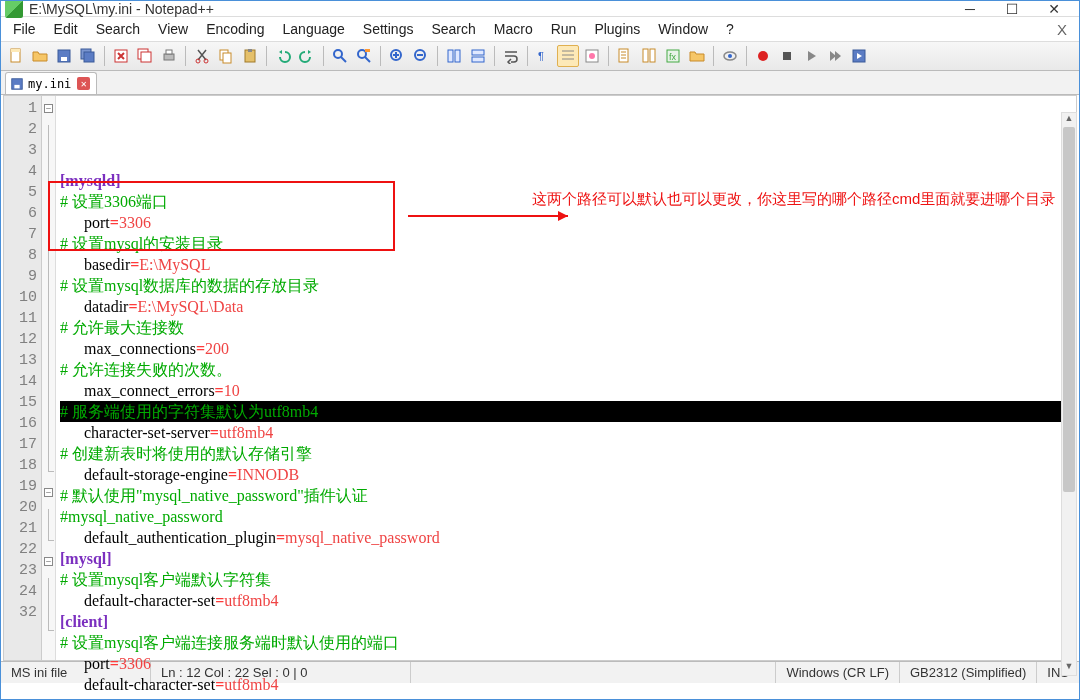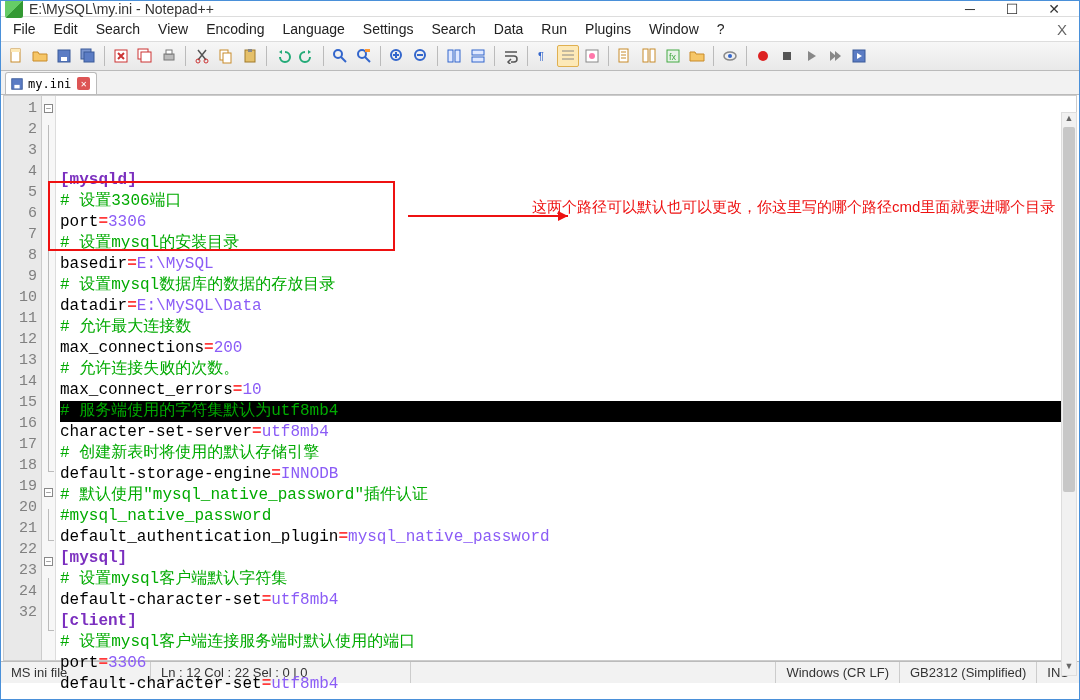--- a/index.html
+++ b/index.html
@@ -124,25 +124,25 @@
   .foldcol .vline { width:1px; height:21px; background:#bbb; margin:0 auto;}
   .code {
     flex:1;
     font-family: Consolas, "Courier New", monospace;
     font-size: 16px;
     padding: 2px 0 0 4px;
     white-space: pre;
     color:#000;
     position:relative;
   }
-  .code .row { height:21px; line-height:21px; }
+  .code .row { height:21px; line-height:21px;font-family:Liberation Serif, serif; }
   .kw-section { color:#7b2fbf; font-weight:bold; }
-  .kw-key { color:#000; }
+  .kw-key { color:#000;margin-left:24px; }
   .kw-op { color:#ff3a3a; font-weight:bold;}
-  .kw-val { color:#8b5cf6; }
+  .kw-val { color:#ef4444; }
   .kw-comment { color:#0a0; }
   .row.active { background:#000000; }
   .code .caret-mark::after { content:""; display:inline-block; width:1px; height:16px; background:#000; vertical-align:middle; }
 
   
   .annot-box {
     position:absolute;
     border:2px solid #e11;
     pointer-events:none;
   }
@@ -190,21 +190,21 @@
 
 <div class="menu-bar">
   <div class="menu-item">File</div>
   <div class="menu-item">Edit</div>
   <div class="menu-item">Search</div>
   <div class="menu-item">View</div>
   <div class="menu-item">Encoding</div>
   <div class="menu-item">Language</div>
   <div class="menu-item">Settings</div>
   <div class="menu-item">Search</div>
-  <div class="menu-item">Data</div>
+  <div class="menu-item">Macro</div>
   <div class="menu-item">Run</div>
   <div class="menu-item">Plugins</div>
   <div class="menu-item">Window</div>
   <div class="menu-item">?</div>
   <div class="menu-close">X</div>
 </div>
 
 <div class="toolbar">
   <div class="tbtn">
       <svg viewBox="0 0 16 16">
@@ -528,21 +528,21 @@
       </div>
     </div>
   <div class="code" id="code">
 
     
     <div class="row"><span class="kw-section">[mysqld]</span></div><div class="row"><span class="kw-comment"># 设置3306端口</span></div><div class="row"><span class="kw-key">port</span><span class="kw-op">=</span><span class="kw-val">3306</span></div><div class="row"><span class="kw-comment"># 设置mysql的安装目录</span></div><div class="row"><span class="kw-key">basedir</span><span class="kw-op">=</span><span class="kw-val">E:\MySQL</span></div><div class="row"><span class="kw-comment"># 设置mysql数据库的数据的存放目录</span></div><div class="row"><span class="kw-key">datadir</span><span class="kw-op">=</span><span class="kw-val">E:\MySQL\Data</span></div><div class="row"><span class="kw-comment"># 允许最大连接数</span></div><div class="row"><span class="kw-key">max_connections</span><span class="kw-op">=</span><span class="kw-val">200</span></div><div class="row"><span class="kw-comment"># 允许连接失败的次数。</span></div><div class="row"><span class="kw-key">max_connect_errors</span><span class="kw-op">=</span><span class="kw-val">10</span></div><div class="row active"><span class="kw-comment"># 服务端使用的字符集默认为utf8mb4</span><span class="caret-mark"></span></div><div class="row"><span class="kw-key">character-set-server</span><span class="kw-op">=</span><span class="kw-val">utf8mb4</span></div><div class="row"><span class="kw-comment"># 创建新表时将使用的默认存储引擎</span></div><div class="row"><span class="kw-key">default-storage-engine</span><span class="kw-op">=</span><span class="kw-val">INNODB</span></div><div class="row"><span class="kw-comment"># 默认使用"mysql_native_password"插件认证</span></div><div class="row"><span class="kw-comment">#mysql_native_password</span></div><div class="row"><span class="kw-key">default_authentication_plugin</span><span class="kw-op">=</span><span class="kw-val">mysql_native_password</span></div><div class="row"><span class="kw-section">[mysql]</span></div><div class="row"><span class="kw-comment"># 设置mysql客户端默认字符集</span></div><div class="row"><span class="kw-key">default-character-set</span><span class="kw-op">=</span><span class="kw-val">utf8mb4</span></div><div class="row"><span class="kw-section">[client]</span></div><div class="row"><span class="kw-comment"># 设置mysql客户端连接服务端时默认使用的端口</span></div><div class="row"><span class="kw-key">port</span><span class="kw-op">=</span><span class="kw-val">3306</span></div><div class="row"><span class="kw-key">default-character-set</span><span class="kw-op">=</span><span class="kw-val">utf8mb4</span></div><div class="annot-box" style="left:-8px; top:85px; width:347px; height:70px;"></div>
     <svg class="annot-arrow" style="left:352px; top:110px;" width="170" height="20">
       <line x1="0" y1="10" x2="160" y2="10" stroke="#e11" stroke-width="2"></line>
       <path d="M160 10 l-10 -5 v10 z" fill="#e11"></path>
     </svg>
-    <div class="annot-text" style="left:476px; top:100px;">这两个路径可以默认也可以更改，你这里写的哪个路径cmd里面就要进哪个目录</div>
+    <div class="annot-text" style="left:476px; top:92px;">这两个路径可以默认也可以更改，你这里写的哪个路径cmd里面就要进哪个目录</div>
   </div>
 </div>
 
 <div class="scroll-v">
   <div class="arr" style="top:0">▲</div>
   <div class="thumb"></div>
   <div class="arr" style="bottom:0">▼</div>
 </div>
 
 <div class="status-bar">

